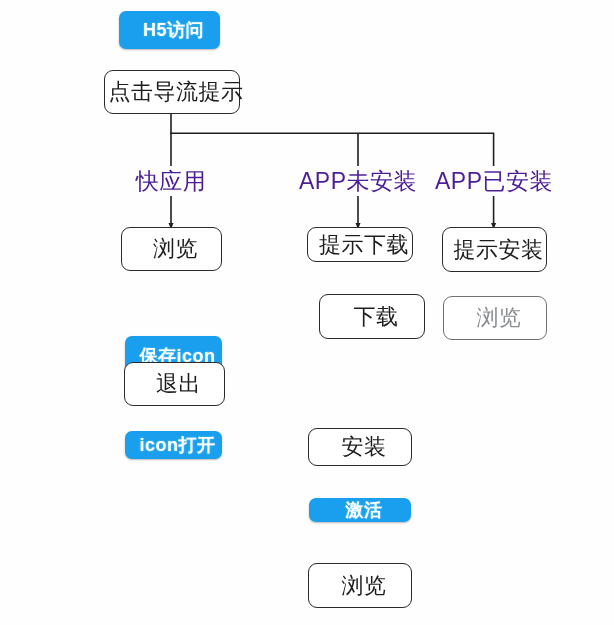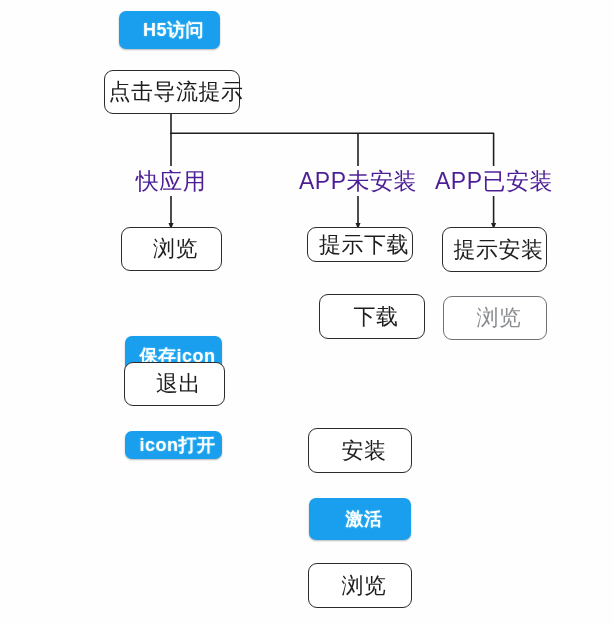--- a/index.html
+++ b/index.html
@@ -131,23 +131,23 @@
 
   <div class="node plain" style="left:124px; top:362px; width:101px; height:44px;">退出</div>
 
   <div class="node accent" style="left:125px; top:431px; width:97px; height:28px;">icon打开</div>
 
   <div class="node plain" style="left:307px; top:227px; width:106px; height:35px;">提示下载</div>
 
   <div class="node plain" style="left:319px; top:294px; width:106px; height:45px;">下载</div>
 
 
-  <div class="node plain" style="left:308px; top:428px; width:104px; height:45px;">安装</div>
+  <div class="node plain" style="left:308px; top:428px; width:104px; height:38px;">安装</div>
 
-  <div class="node accent" style="left:309px; top:498px; width:102px; height:42px;">激活</div>
+  <div class="node accent" style="left:309px; top:498px; width:102px; height:24px;">激活</div>
 
   <div class="node plain" style="left:308px; top:563px; width:104px; height:45px;">浏览</div>
 
   <div class="node plain" style="left:442px; top:227px; width:105px; height:45px;">提示安装</div>
 
   <div class="node plain faded" style="left:443px; top:296px; width:104px; height:44px;">浏览</div>
 
 </div>
 
 </body></html>

